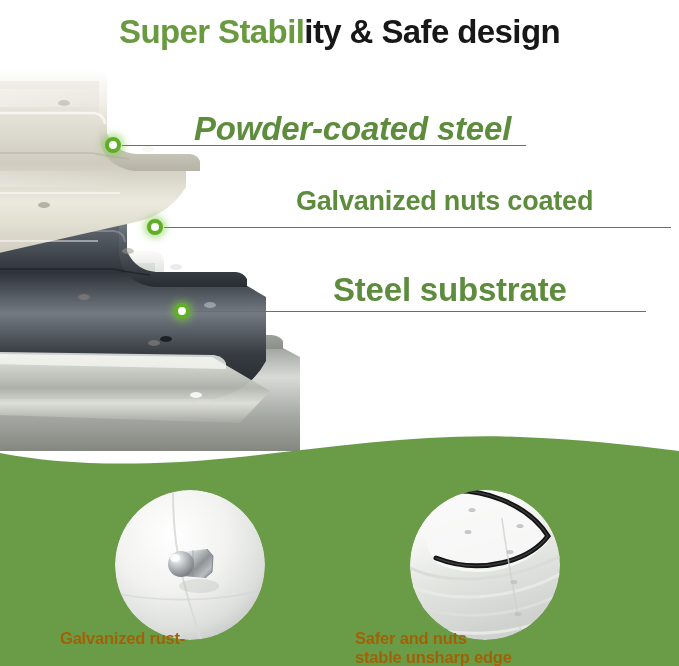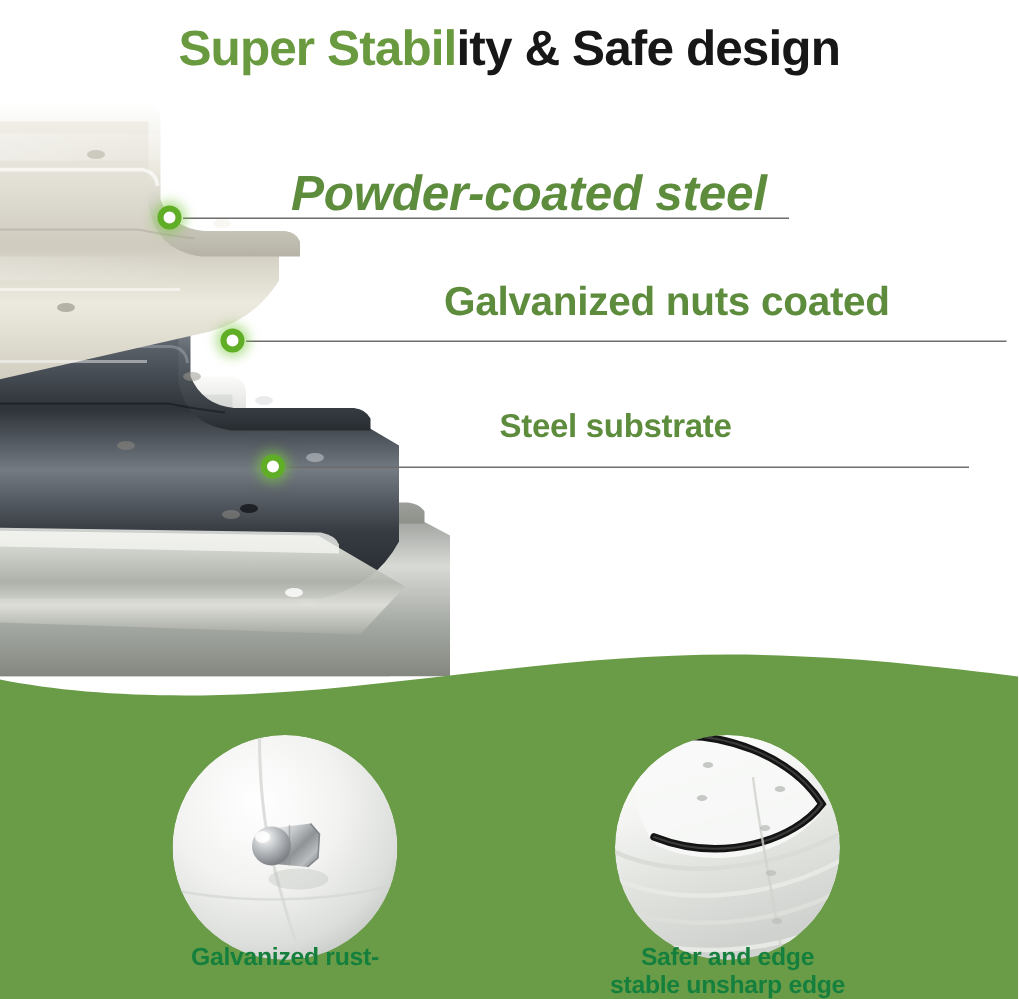--- a/index.html
+++ b/index.html
@@ -41,21 +41,21 @@
   }
 
   
   .band{position:absolute;left:0;top:400px;width:679px;height:266px;}
   .band svg{display:block;}
 
   .circle-photo{
     position:absolute;border-radius:50%;overflow:hidden;
   }
   .cap{
-    position:absolute;width:260px;text-align:center;color:#15803d;
+    position:absolute;width:260px;color:#a16207;
     font-weight:bold;font-size:16.5px;line-height:19px;letter-spacing:-0.2px;
   }
 </style>
 </head>
 <body>
 
 <div id="stage">
 
   <div class="title">
     <span class="g">Super Stabil</span><span class="k">ity &amp; Safe design</span>
@@ -189,21 +189,21 @@
 
   <div class="callout">
     <div class="line" style="left:164px;top:212px;width:507px;"></div>
     <div class="ring" style="left:147px;top:204px;"></div>
     <div class="lbl" style="left:296px;top:171px;font-size:27px;">Galvanized nuts coated</div>
   </div>
 
   <div class="callout">
     <div class="line" style="left:191px;top:296px;width:455px;"></div>
     <div class="ring" style="left:174px;top:288px;"></div>
-    <div class="lbl" style="left:333px;top:256px;font-size:22px;">Steel substrate</div>
+    <div class="lbl" style="left:333px;top:256px;font-size:33px;">Steel substrate</div>
   </div>
 
   <div class="band">
     <svg width="679" height="266" viewBox="0 0 679 266" xmlns="http://www.w3.org/2000/svg">
       <path d="M0 38 C 60 50, 140 52, 230 43 C 330 33, 420 18, 520 22 C 580 24, 630 30, 679 36 L 679 266 L 0 266 Z" fill="#6a9c48"></path>
     </svg>
   </div>
 
   <div class="circle-photo" style="left:115px;top:475px;width:150px;height:150px;">
     <svg width="150" height="150" viewBox="0 0 150 150" xmlns="http://www.w3.org/2000/svg">
@@ -277,17 +277,17 @@
 
       <ellipse cx="62" cy="20" rx="3.5" ry="2" fill="#b9bcb8" opacity=".8"></ellipse>
       <ellipse cx="58" cy="42" rx="3.5" ry="2" fill="#b9bcb8" opacity=".8"></ellipse>
       <ellipse cx="110" cy="36" rx="3.5" ry="2" fill="#b9bcb8" opacity=".8"></ellipse>
       <ellipse cx="100" cy="62" rx="3.5" ry="2" fill="#b9bcb8" opacity=".75"></ellipse>
       <ellipse cx="104" cy="92" rx="3.5" ry="2" fill="#b9bcb8" opacity=".7"></ellipse>
       <ellipse cx="108" cy="124" rx="3.5" ry="2" fill="#b9bcb8" opacity=".65"></ellipse>
     </svg>
   </div>
   <div class="cap" style="left:355px;top:614px;">
-    <div>Safer and edge</div>
+    <div>Safer and nuts</div>
     <div>stable unsharp edge</div>
   </div>
 
 </div>
 
 </body></html>

